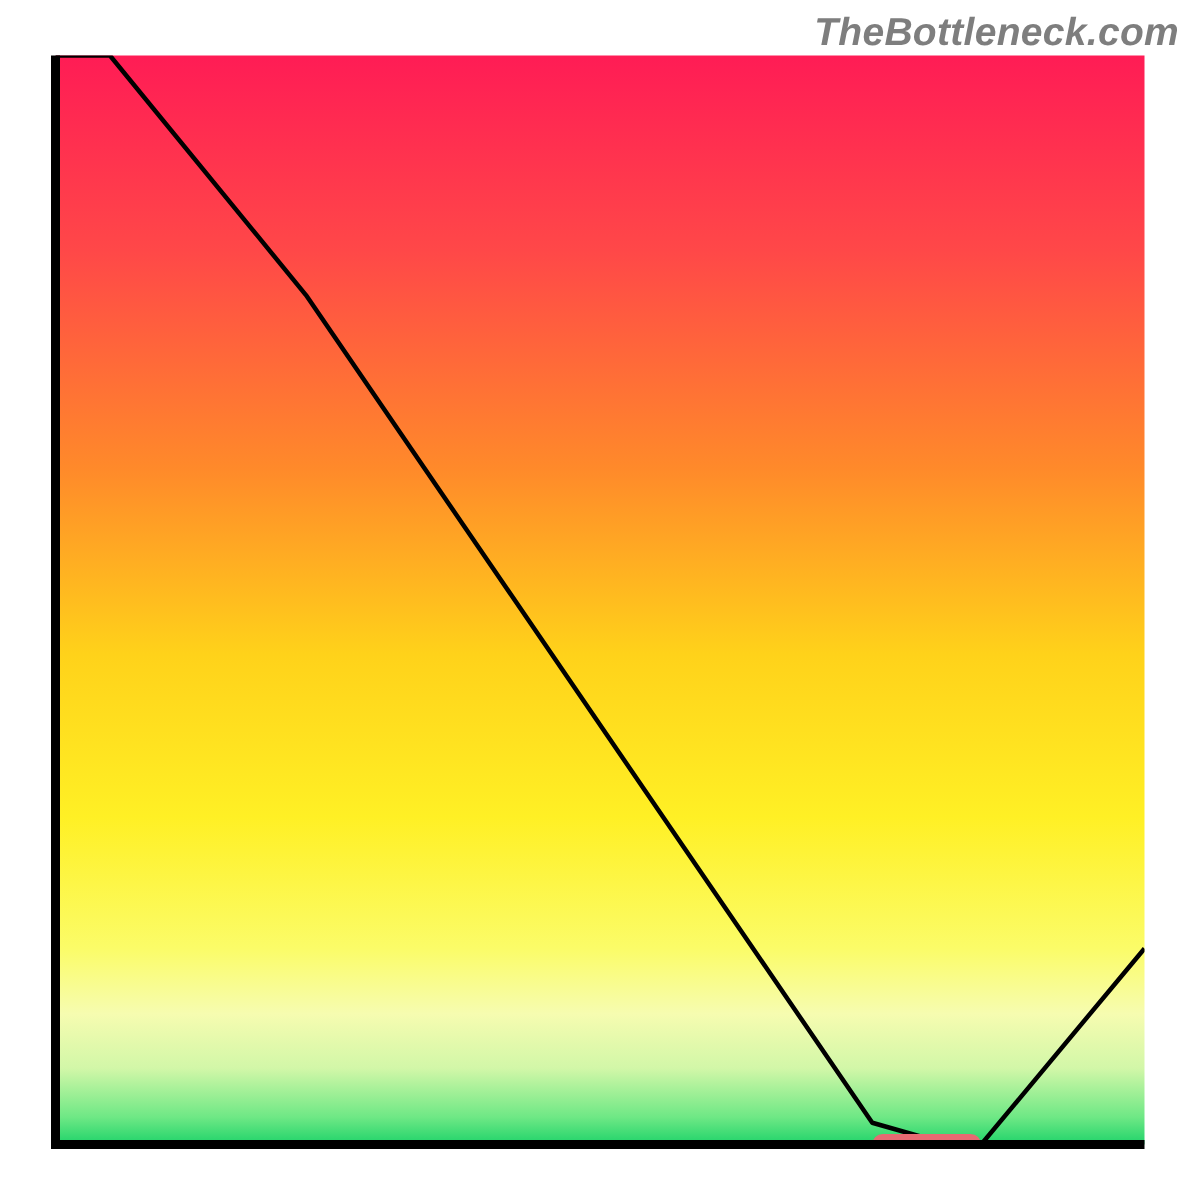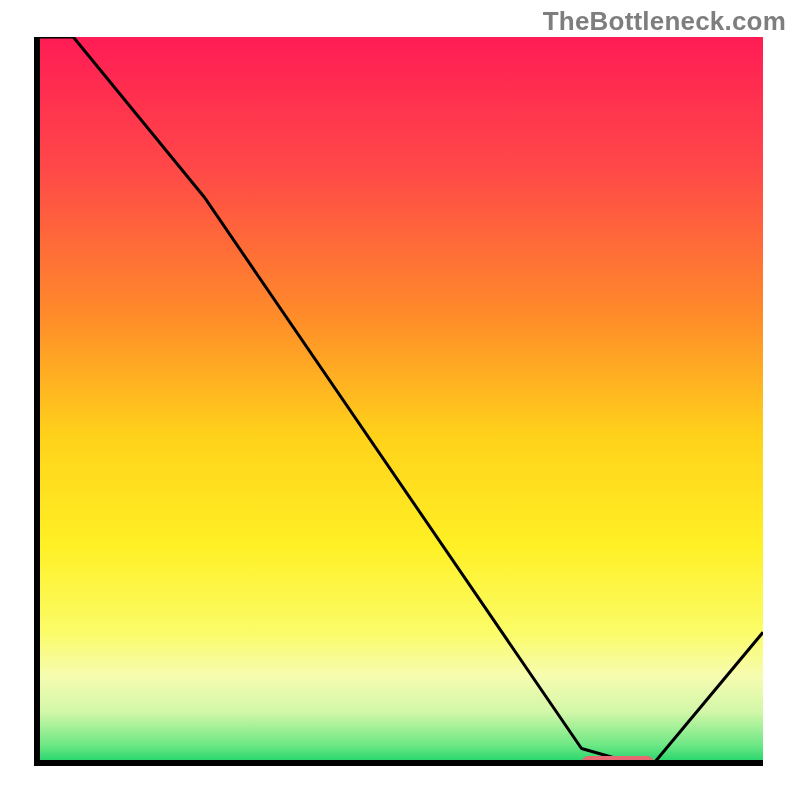--- a/index.html
+++ b/index.html
@@ -8,20 +8,21 @@
     width: 800px;
     height: 800px;
     overflow: hidden;
     background: #fff;
     font-family: Arial, Helvetica, sans-serif;
   }
   .wrap {
     position: relative;
     width: 800px;
     height: 800px;
+    font-style: italic;
   }
   .watermark {
     position: absolute;
     top: 6px;
     right: 14px;
     color: #7e7e7e;
     font-size: 26px;
     font-weight: 600;
     letter-spacing: 0.2px;
   }

